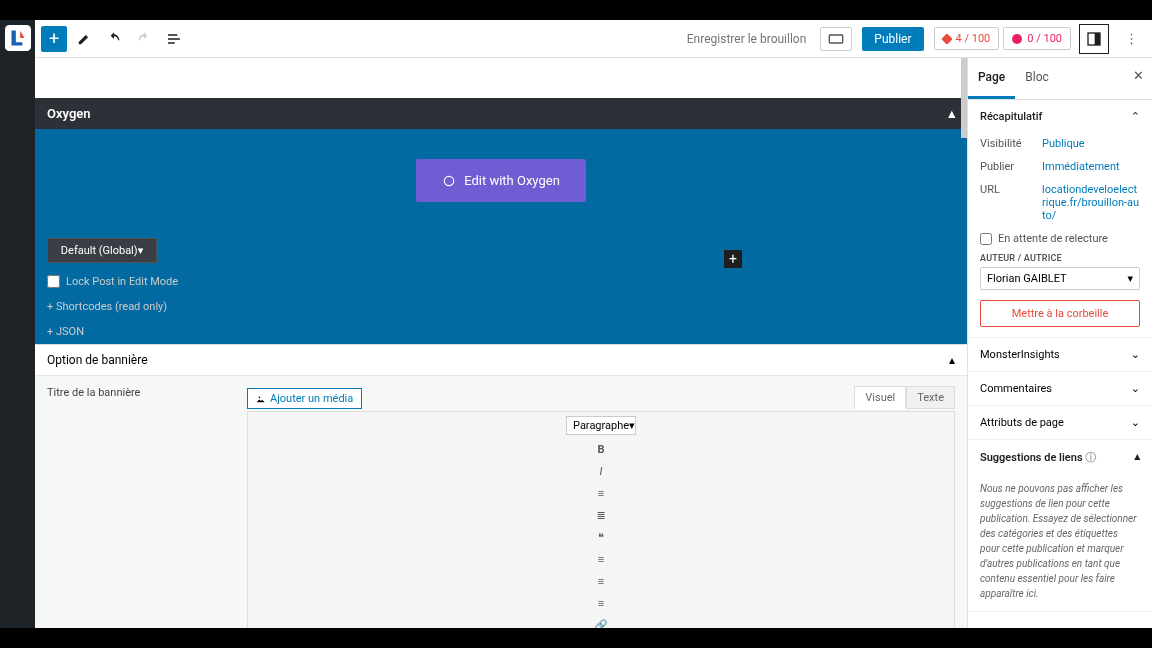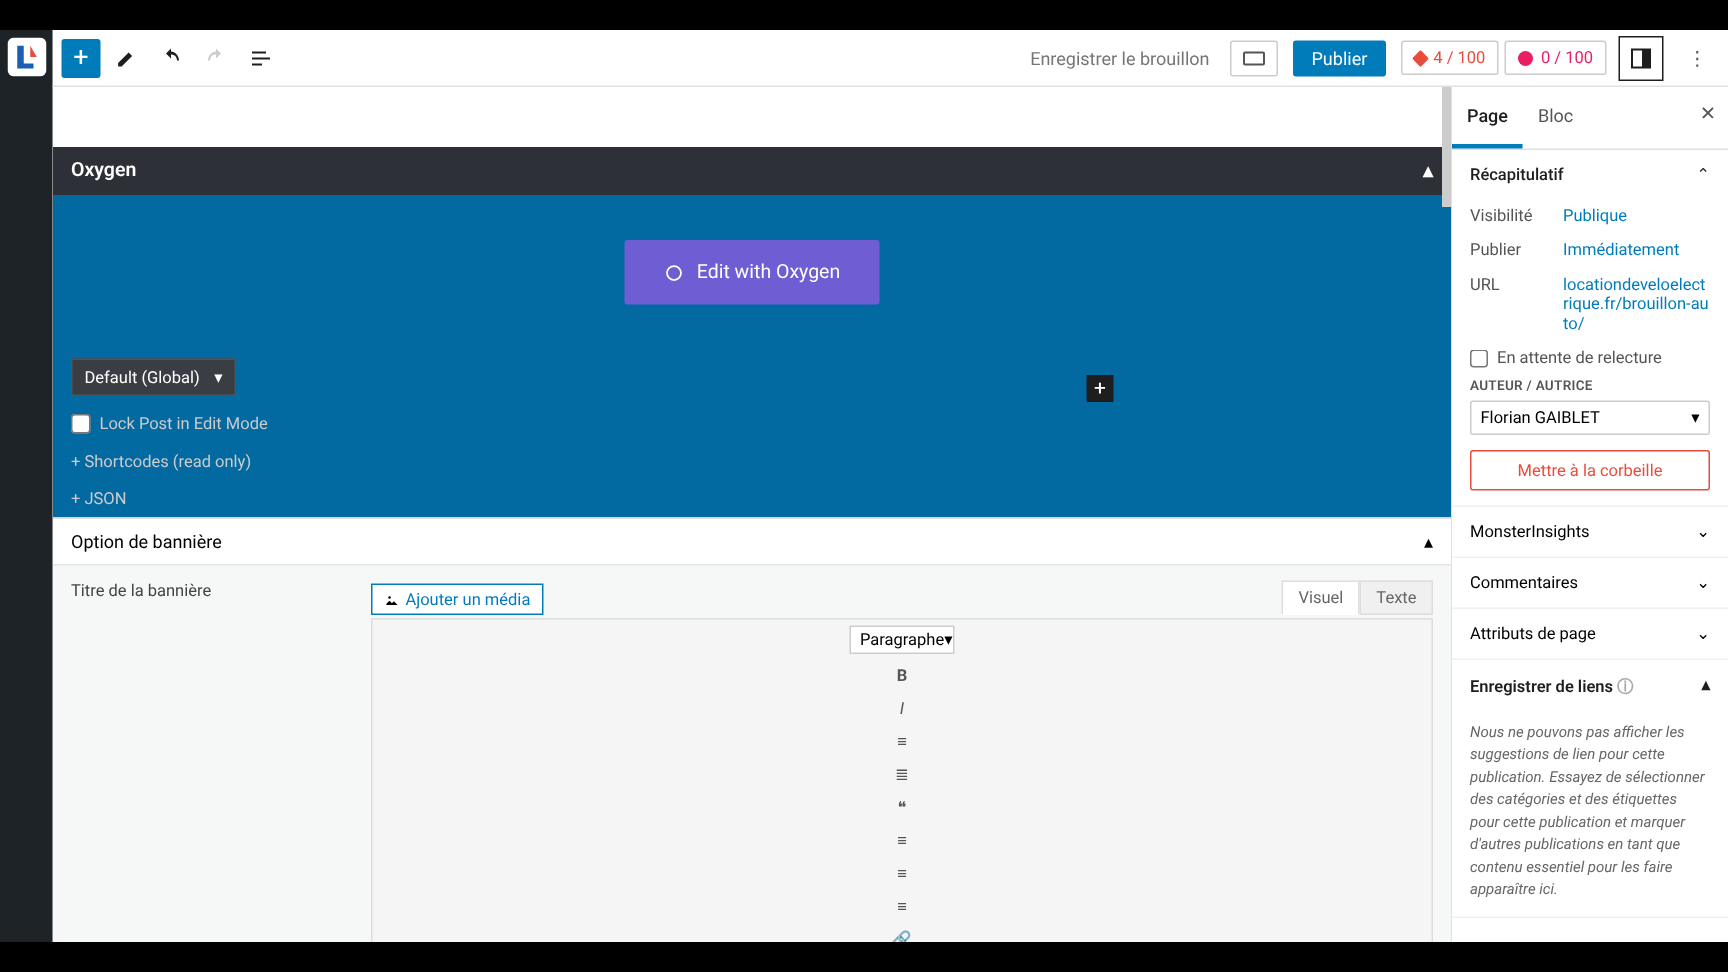--- a/index.html
+++ b/index.html
@@ -31,21 +31,21 @@
 .title-input { font-size: 28px; font-weight: 600; color: #1e1e1e; border: none; outline: none; width: 500px; }
 .placeholder-txt { color: #999; font-size: 13px; margin-top: 25px; }
 .add-block { position: absolute; top: 192px; right: 225px; width: 18px; height: 18px; background: #1e1e1e; color: #fff; display: flex; align-items: center; justify-content: center; font-size: 14px; cursor: pointer; }
 
 .oxygen-panel { background: #0369a1; color: #ccc; }
 .oxy-header { display: flex; justify-content: space-between; padding: 8px 12px; background: #2d3037; font-size: 13px; font-weight: 600; color: #fff; }
 .oxy-body { display: flex; justify-content: center; padding: 30px 0; }
 .edit-oxy { background: #6f5ed3; color: #fff; padding: 14px 26px; display: flex; align-items: center; gap: 8px; border-radius: 2px; font-size: 13px; cursor: pointer; }
 .render-label { padding: 0 12px; font-size: 10px; font-weight: 600; letter-spacing: 0.3px; display: flex; align-items: center; gap: 4px; }
 .render-label .info { width: 12px; height: 12px; background: #555; border-radius: 2px; font-size: 9px; display: inline-flex; align-items: center; justify-content: center; }
-.template-select { margin: 6px 12px; background: #3a3d44; border: 1px solid #555; padding: 5px 8px; width: 110px; font-size: 11px; color: #fff; display: flex; justify-content: space-between; align-items: center; }
+.template-select { margin: 6px 12px; background: #3a3d44; border: 1px solid #555; padding: 5px 8px; width: 110px; font-size: 11px; color: #fff; display: flex; justify-content: center; align-items: center; }
 .lock-row { padding: 6px 12px; display: flex; align-items: center; gap: 6px; font-size: 11px; }
 .oxy-link { padding: 6px 12px; font-size: 11px; cursor: pointer; }
 
 .banner-panel { background: #f6f7f7; border-top: 1px solid #ddd; }
 .bn-header { padding: 8px 12px; font-size: 12px; display: flex; justify-content: space-between; border-bottom: 1px solid #e5e5e5; background: #fff; }
 .bn-row { display: flex; padding: 10px 12px 0; gap: 40px; }
 .bn-label { width: 160px; font-size: 11px; color: #444; }
 .bn-content { flex: 1; }
 .file-count { font-size: 10px; color: #666; }
 .media-btn { border: 1px solid #007cba; color: #007cba; background: #fff; padding: 3px 8px; font-size: 11px; display: inline-flex; align-items: center; gap: 4px; margin-top: 2px; cursor: pointer; }
@@ -256,21 +256,21 @@
         <div class="sb-collapse">
             <span>Commentaires</span>
             <span>⌄</span>
           </div>
         <div class="sb-collapse">
             <span>Attributs de page</span>
             <span>⌄</span>
           </div>
         <div class="sb-section">
           <div class="sb-sec-head" style="font-weight:600;">
-            <span><span>Enregistrer de liens</span> <span style="color:#aaa;">ⓘ</span></span>
+            <span><span>Suggestions de liens</span> <span style="color:#aaa;">ⓘ</span></span>
             <span>▴</span>
           </div>
           <div class="link-sugg-body">Nous ne pouvons pas afficher les suggestions de lien pour cette publication. Essayez de sélectionner des catégories et des étiquettes pour cette publication et marquer d'autres publications en tant que contenu essentiel pour les faire apparaître ici.</div>
         </div>
       </div>
     </div>
   </div>
 </div>
 
 </body></html>

